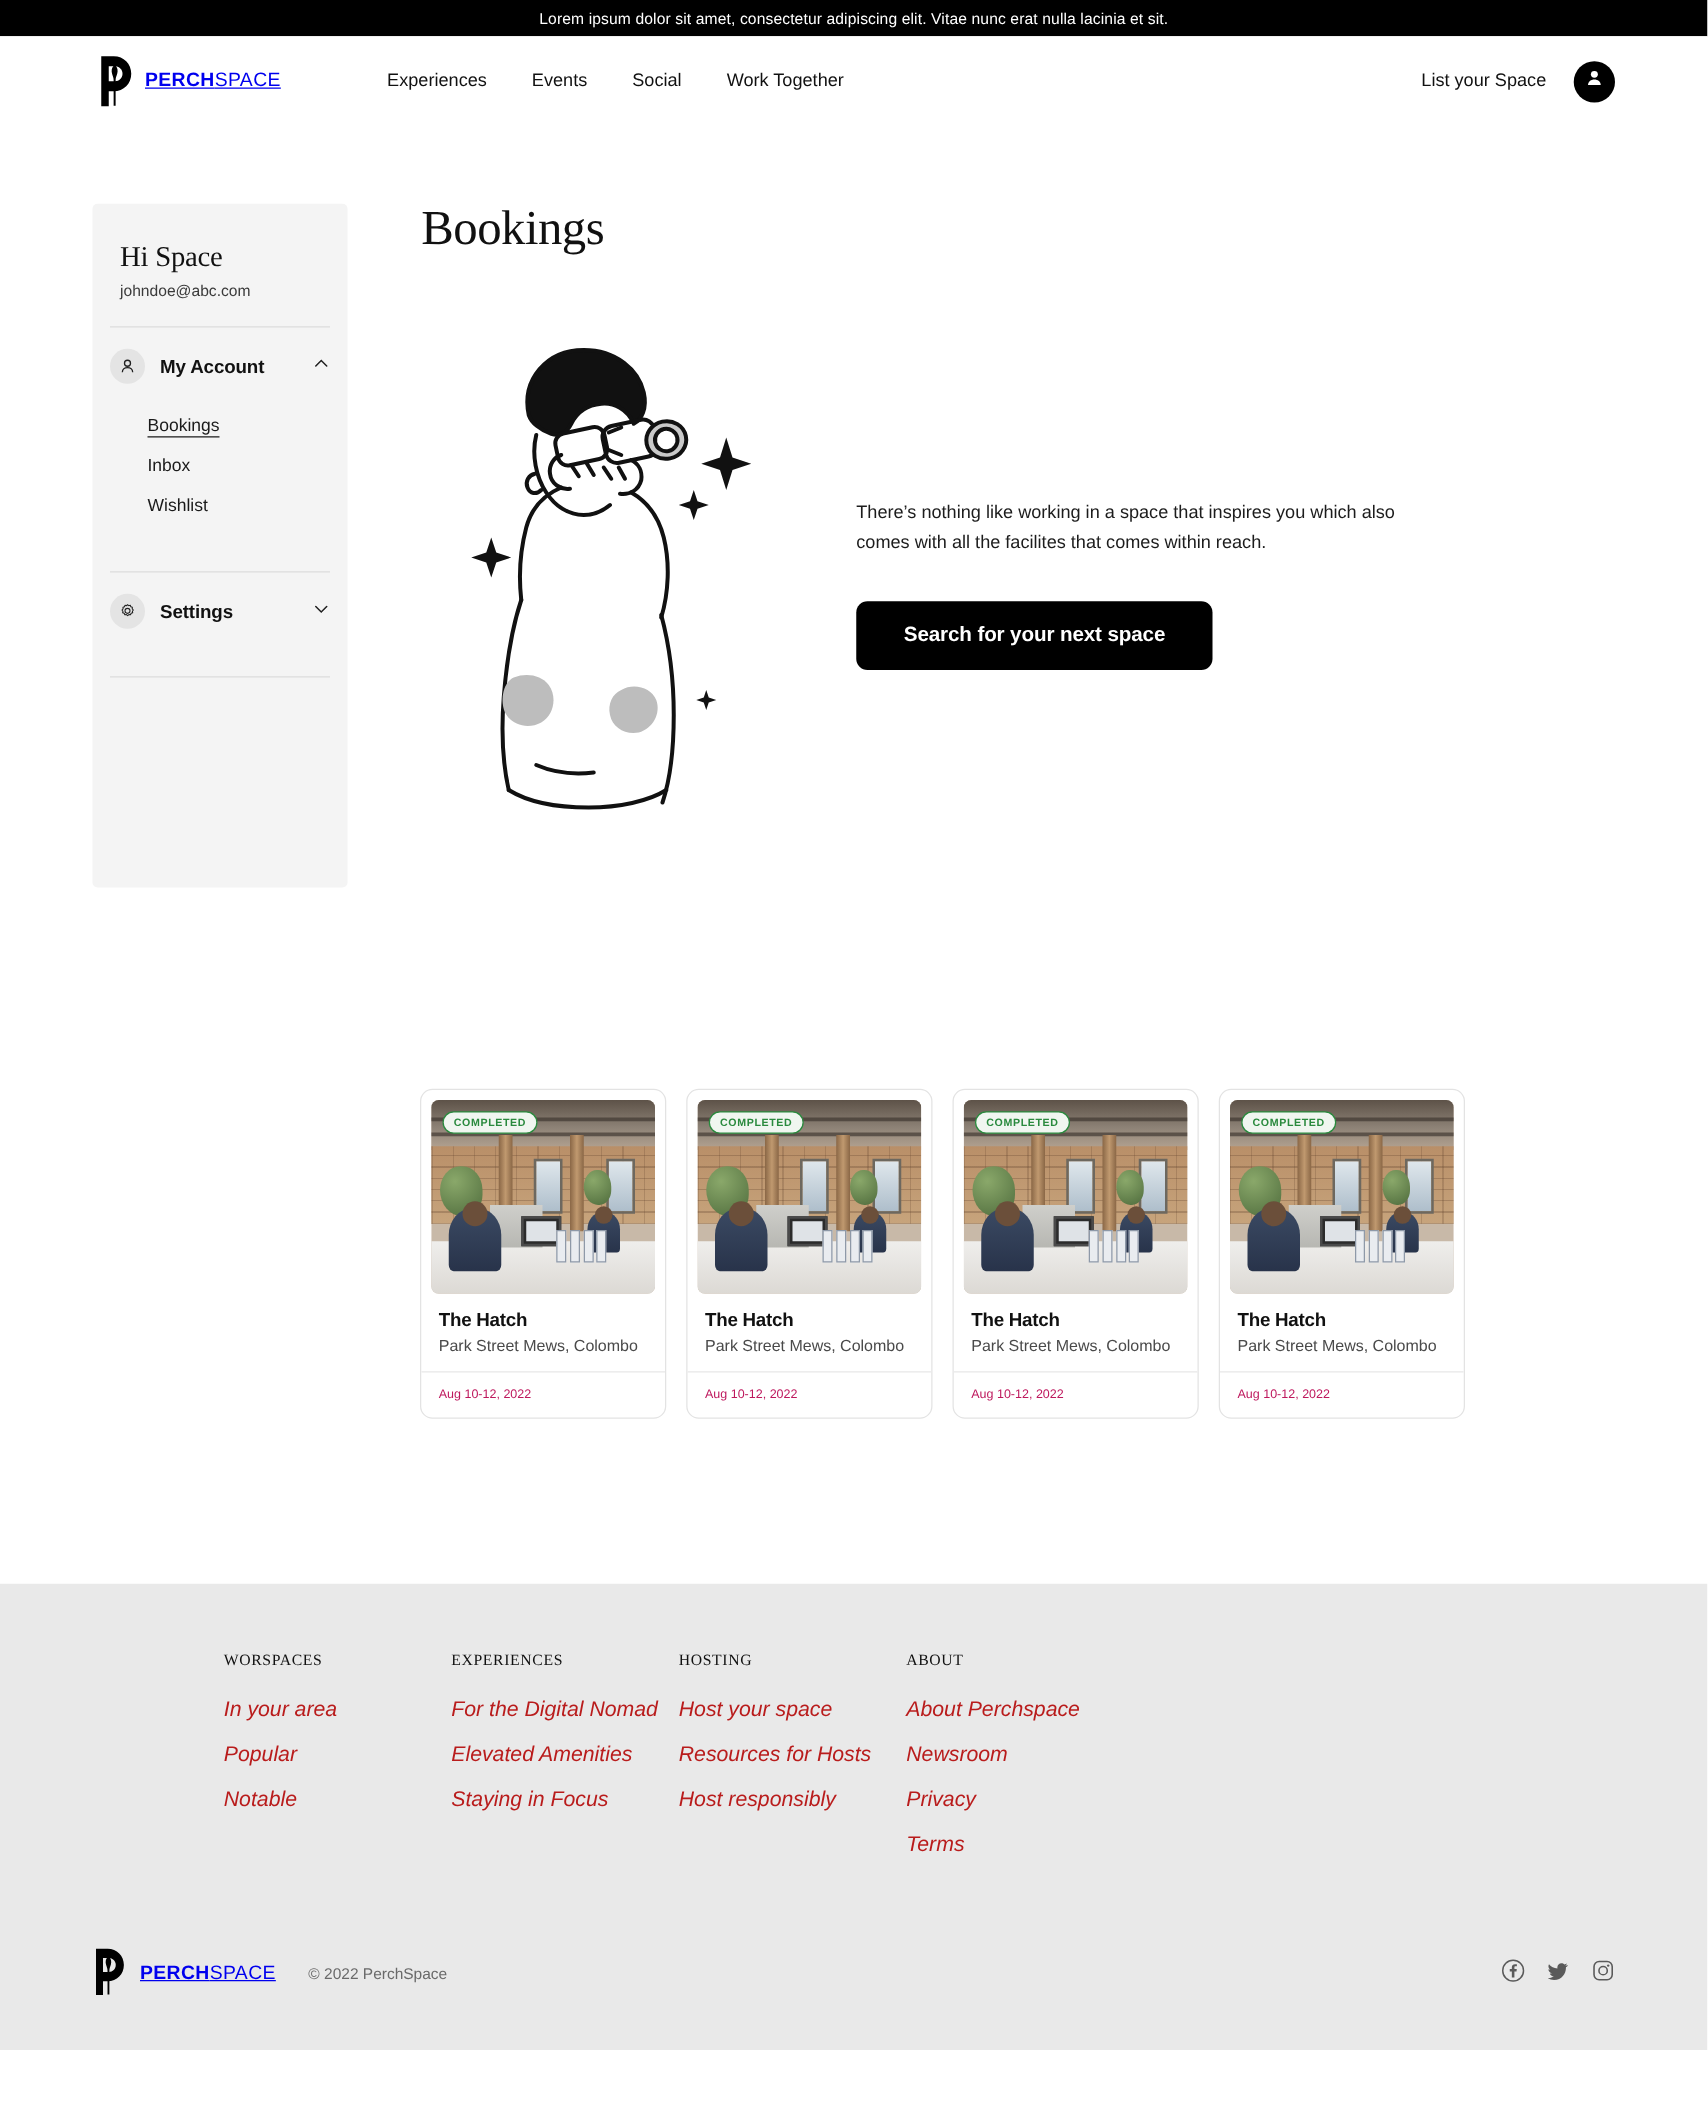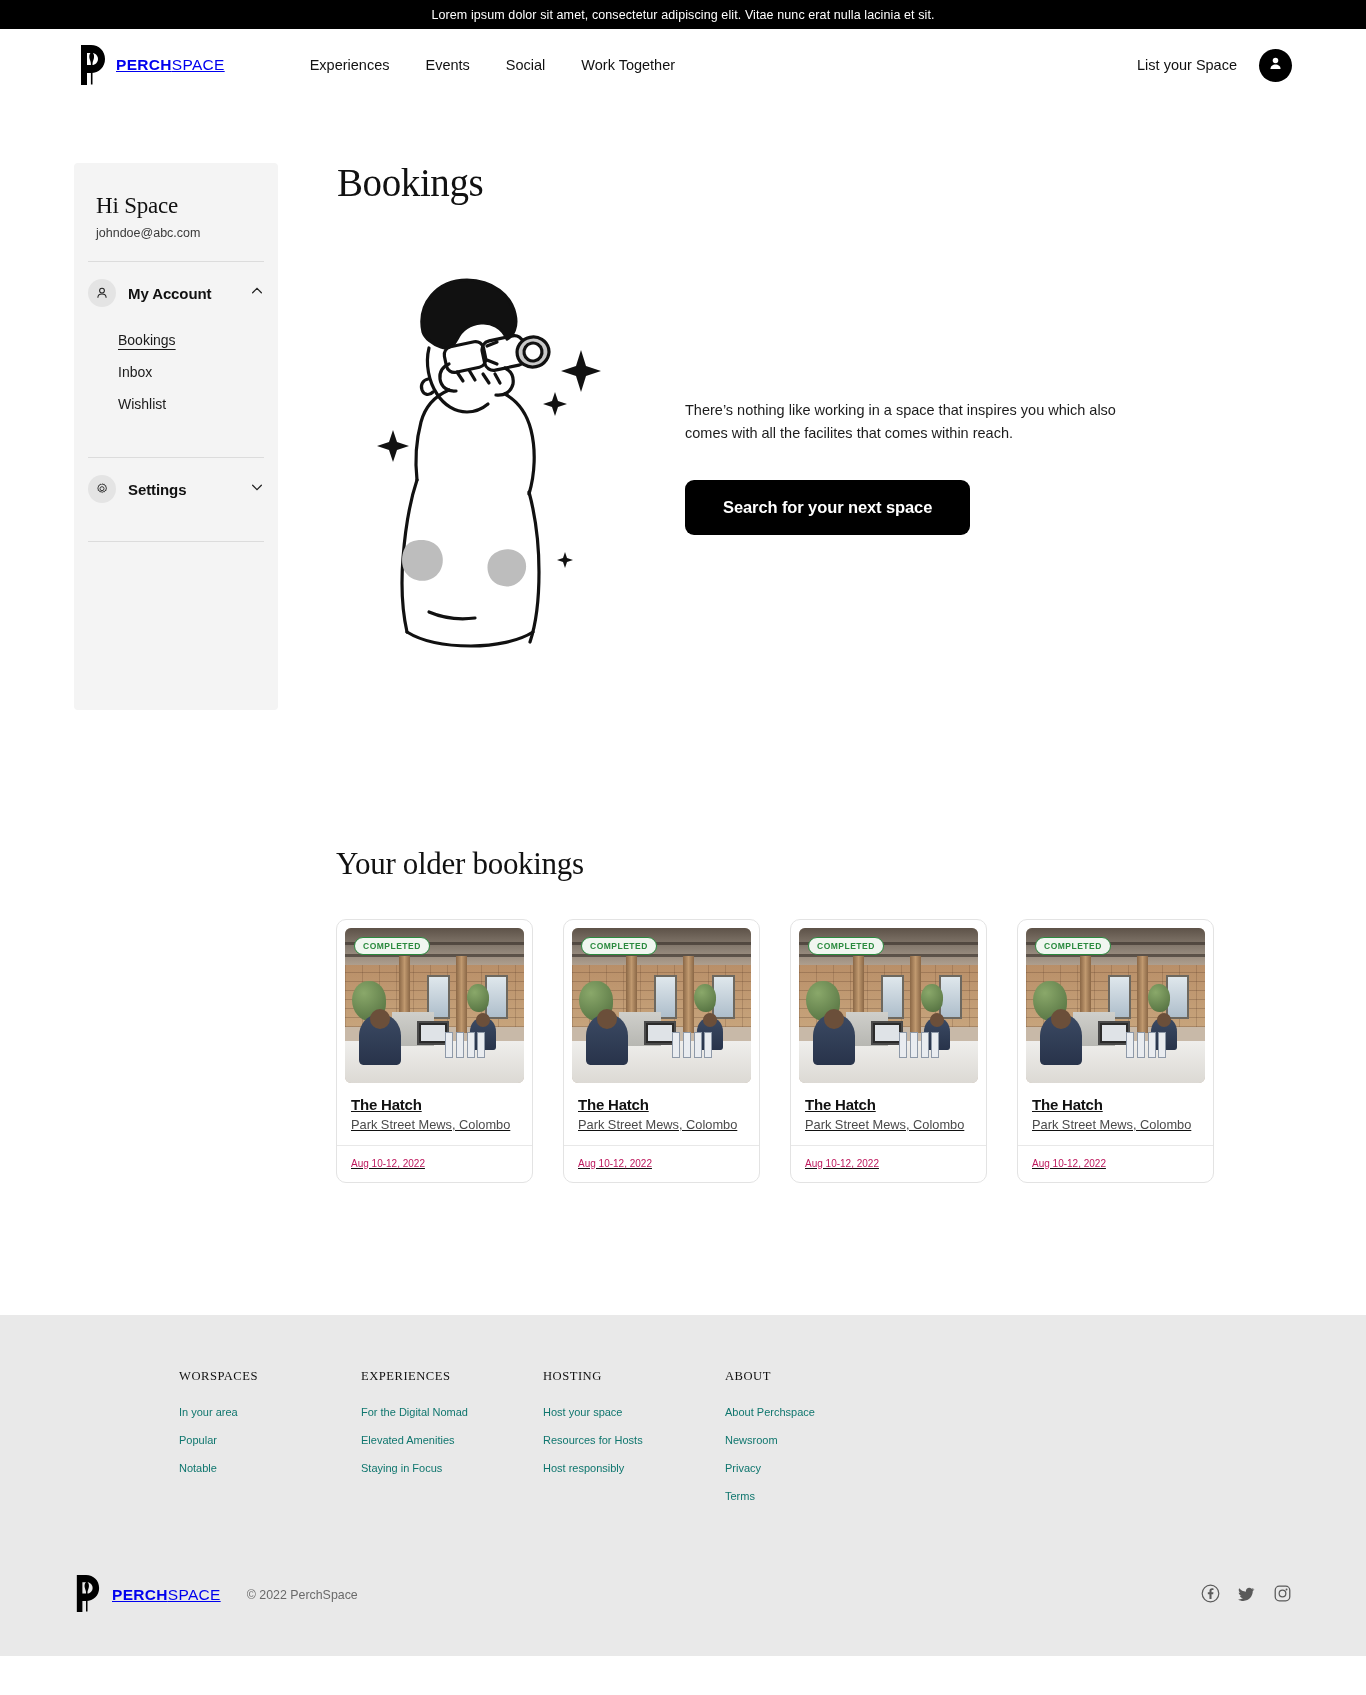--- a/index.html
+++ b/index.html
@@ -155,24 +155,23 @@
     padding: 136px 74px 0 207px;
   }
   .older-title {
     font-size: 31px;
     font-weight: 400;
     letter-spacing: -.3px;
     padding-left: 129px;
   }
   .cards {
     display: flex;
-    gap: 30px;
-    margin-top: 37px;
+    gap: 16px;
+    margin-top: 25px;
     padding-left: 129px;
-    text-decoration: underline;
   }
   .card {
     width: 197px;
     flex: 0 0 197px;
     border: 1px solid #e3e3e3;
     border-radius: 10px;
     background: #fff;
     overflow: hidden;
   }
   .card-media {
@@ -258,24 +257,25 @@
   .f-col:last-child { width: 160px; flex: 0 0 160px; }
   .f-head {
     font-size: 12.6px;
     letter-spacing: .5px;
     color: #111;
     margin-bottom: 22px;
     font-weight: 400;
   }
   .f-col a {
     display: block;
-    font-size: 11px;
-    color: #0f766e;
+    font-size: 17px;
+    color: #b91c1c;
     text-decoration: none;
     margin-bottom: 16px;
+    font-style: italic;
   }
   .footer-bottom {
     display: flex;
     align-items: center;
     padding: 56px 0 40px 0;
   }
   .f-copy { font-size: 12.4px; color: #6a6a6a; margin-left: 26px; }
   .socials { margin-left: auto; display: flex; gap: 17px; align-items: center; }
 </style>
 </head>
@@ -409,21 +409,20 @@
 
       <div class="empty-copy">
         <p class="empty-sub">There’s nothing like working in a space that inspires you which also comes with all the facilites that comes within reach.</p>
         <button class="cta">Search for your next space</button>
       </div>
     </section>
   </main>
 </div>
 
 <section class="older">
-  <h2 class="older-title serif">Your older bookings</h2>
 
   <div class="cards">
 
     <article class="card">
       <div class="card-media">
         <span class="badge">COMPLETED</span>
         <div class="photo">
           <div class="ph-ceiling"></div>
             <div class="ph-beam" style="top:9%"></div>
             <div class="ph-beam" style="top:17%"></div>

